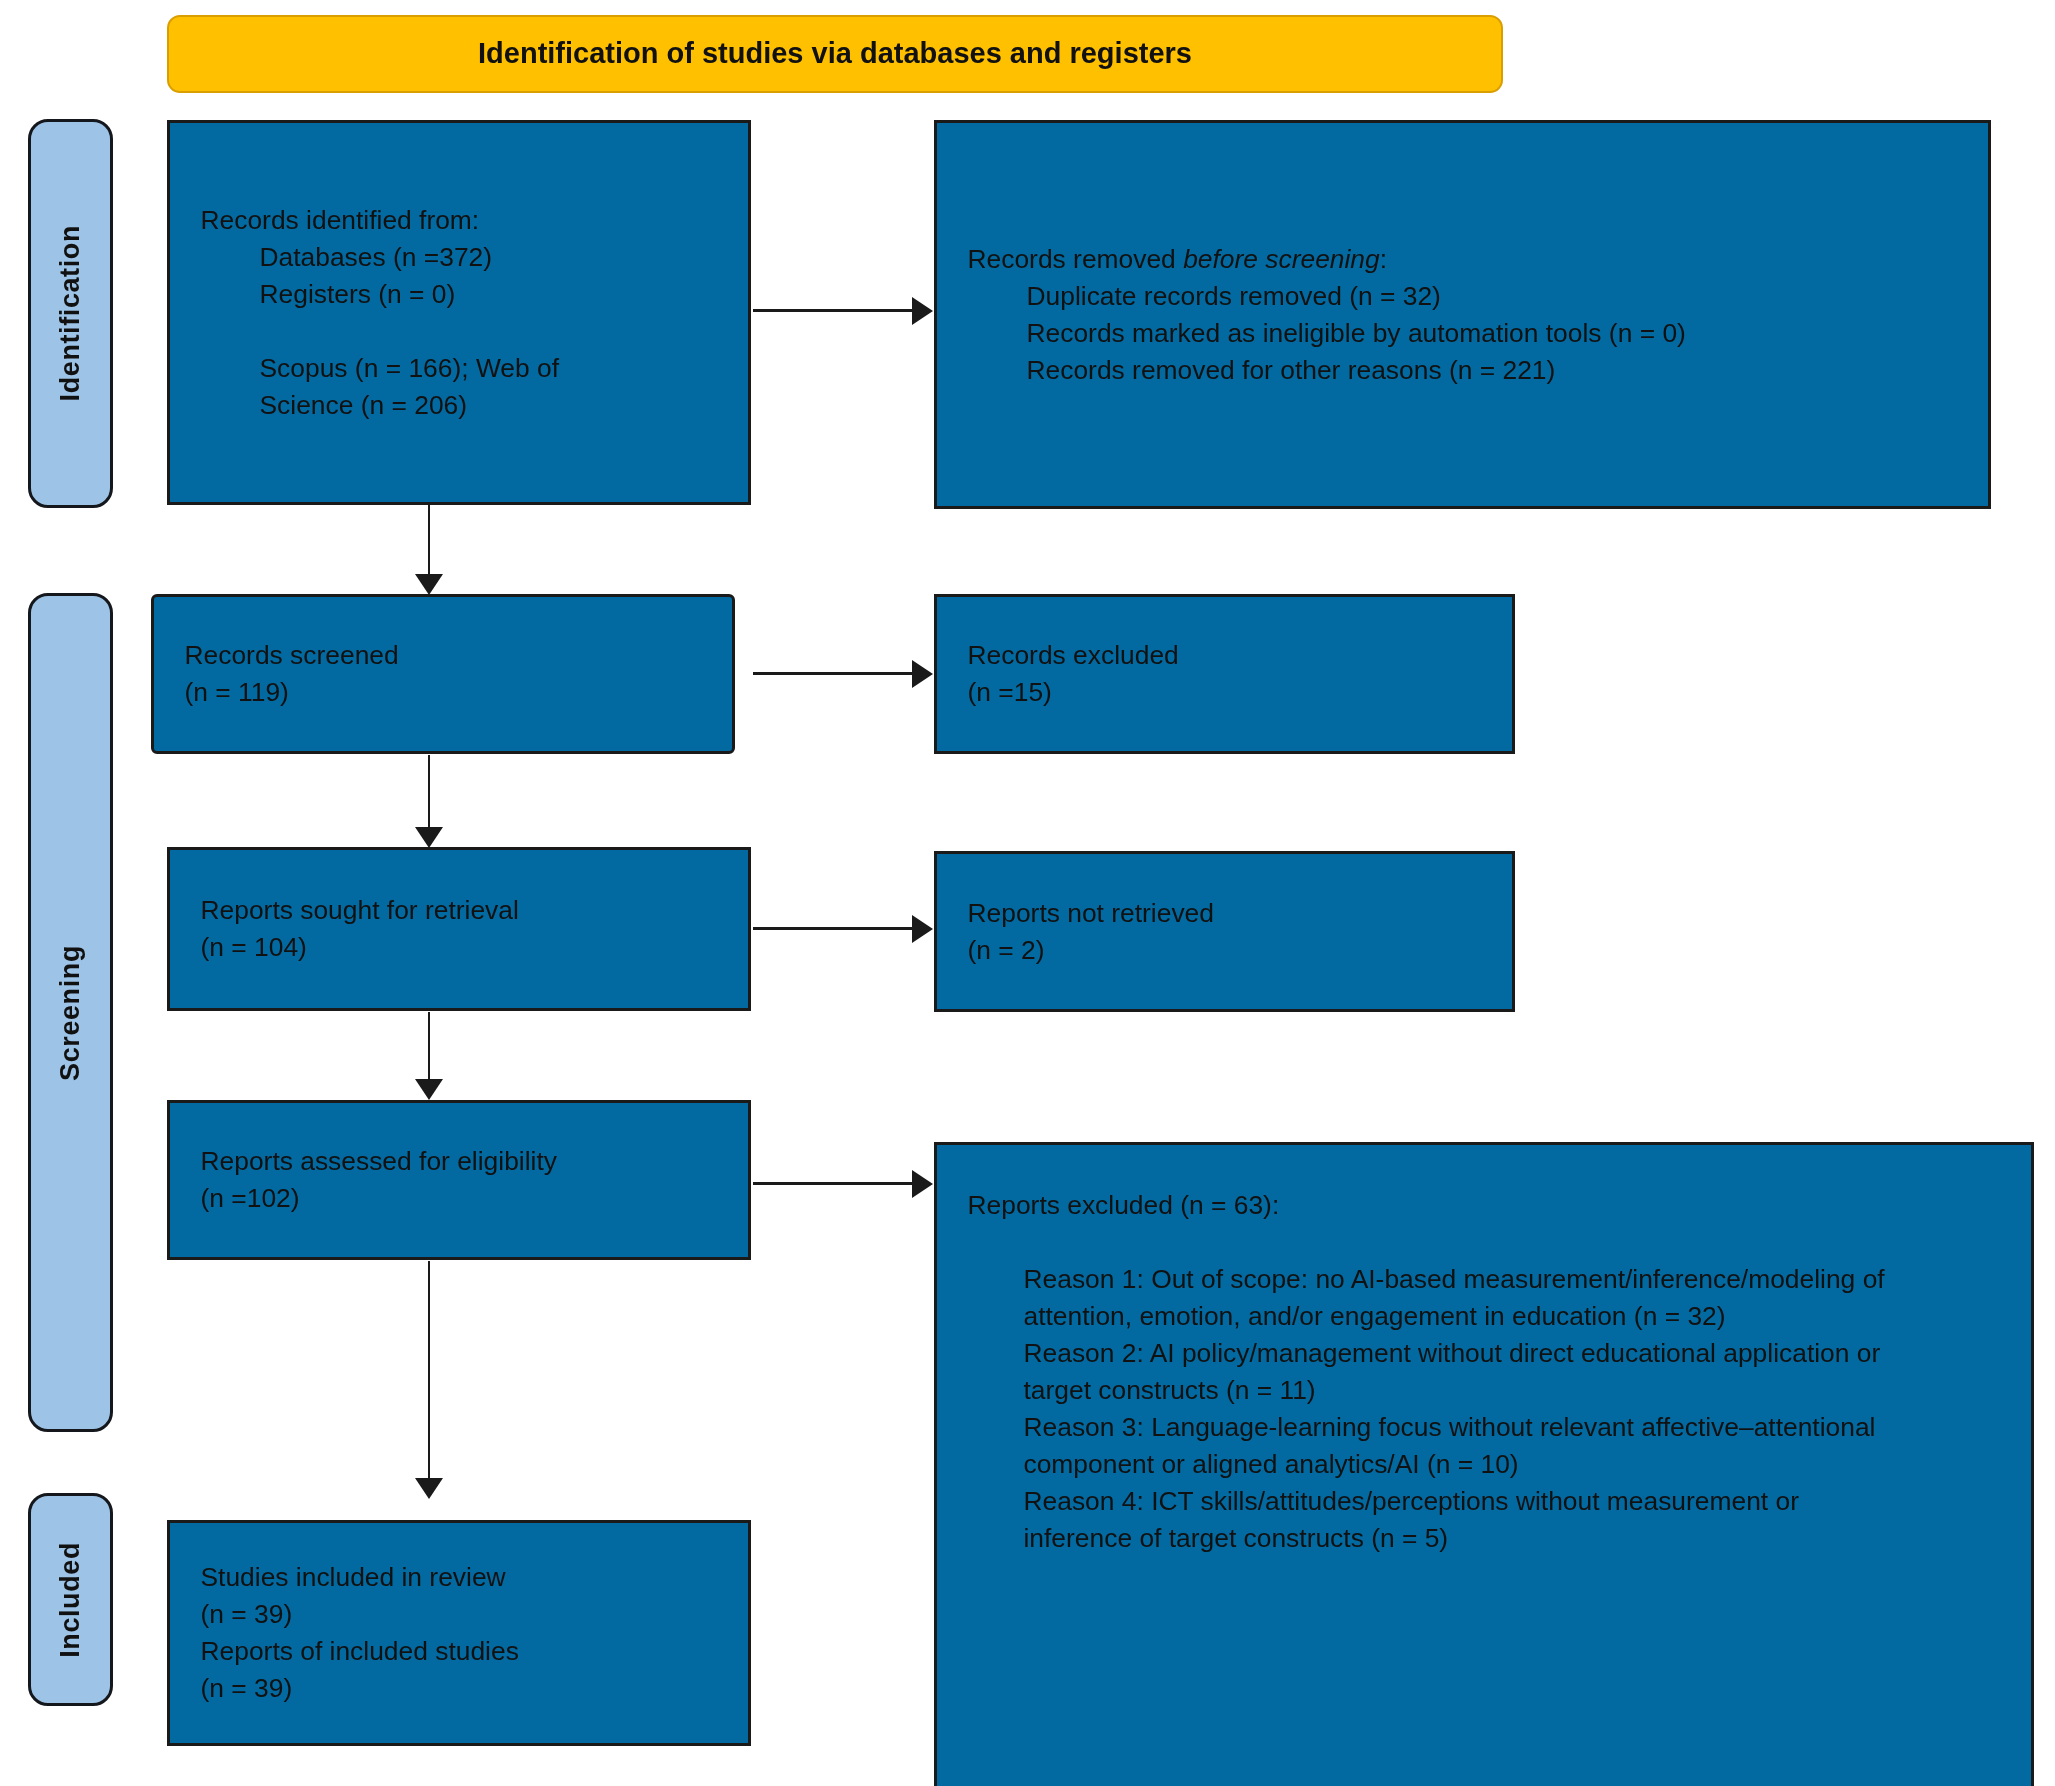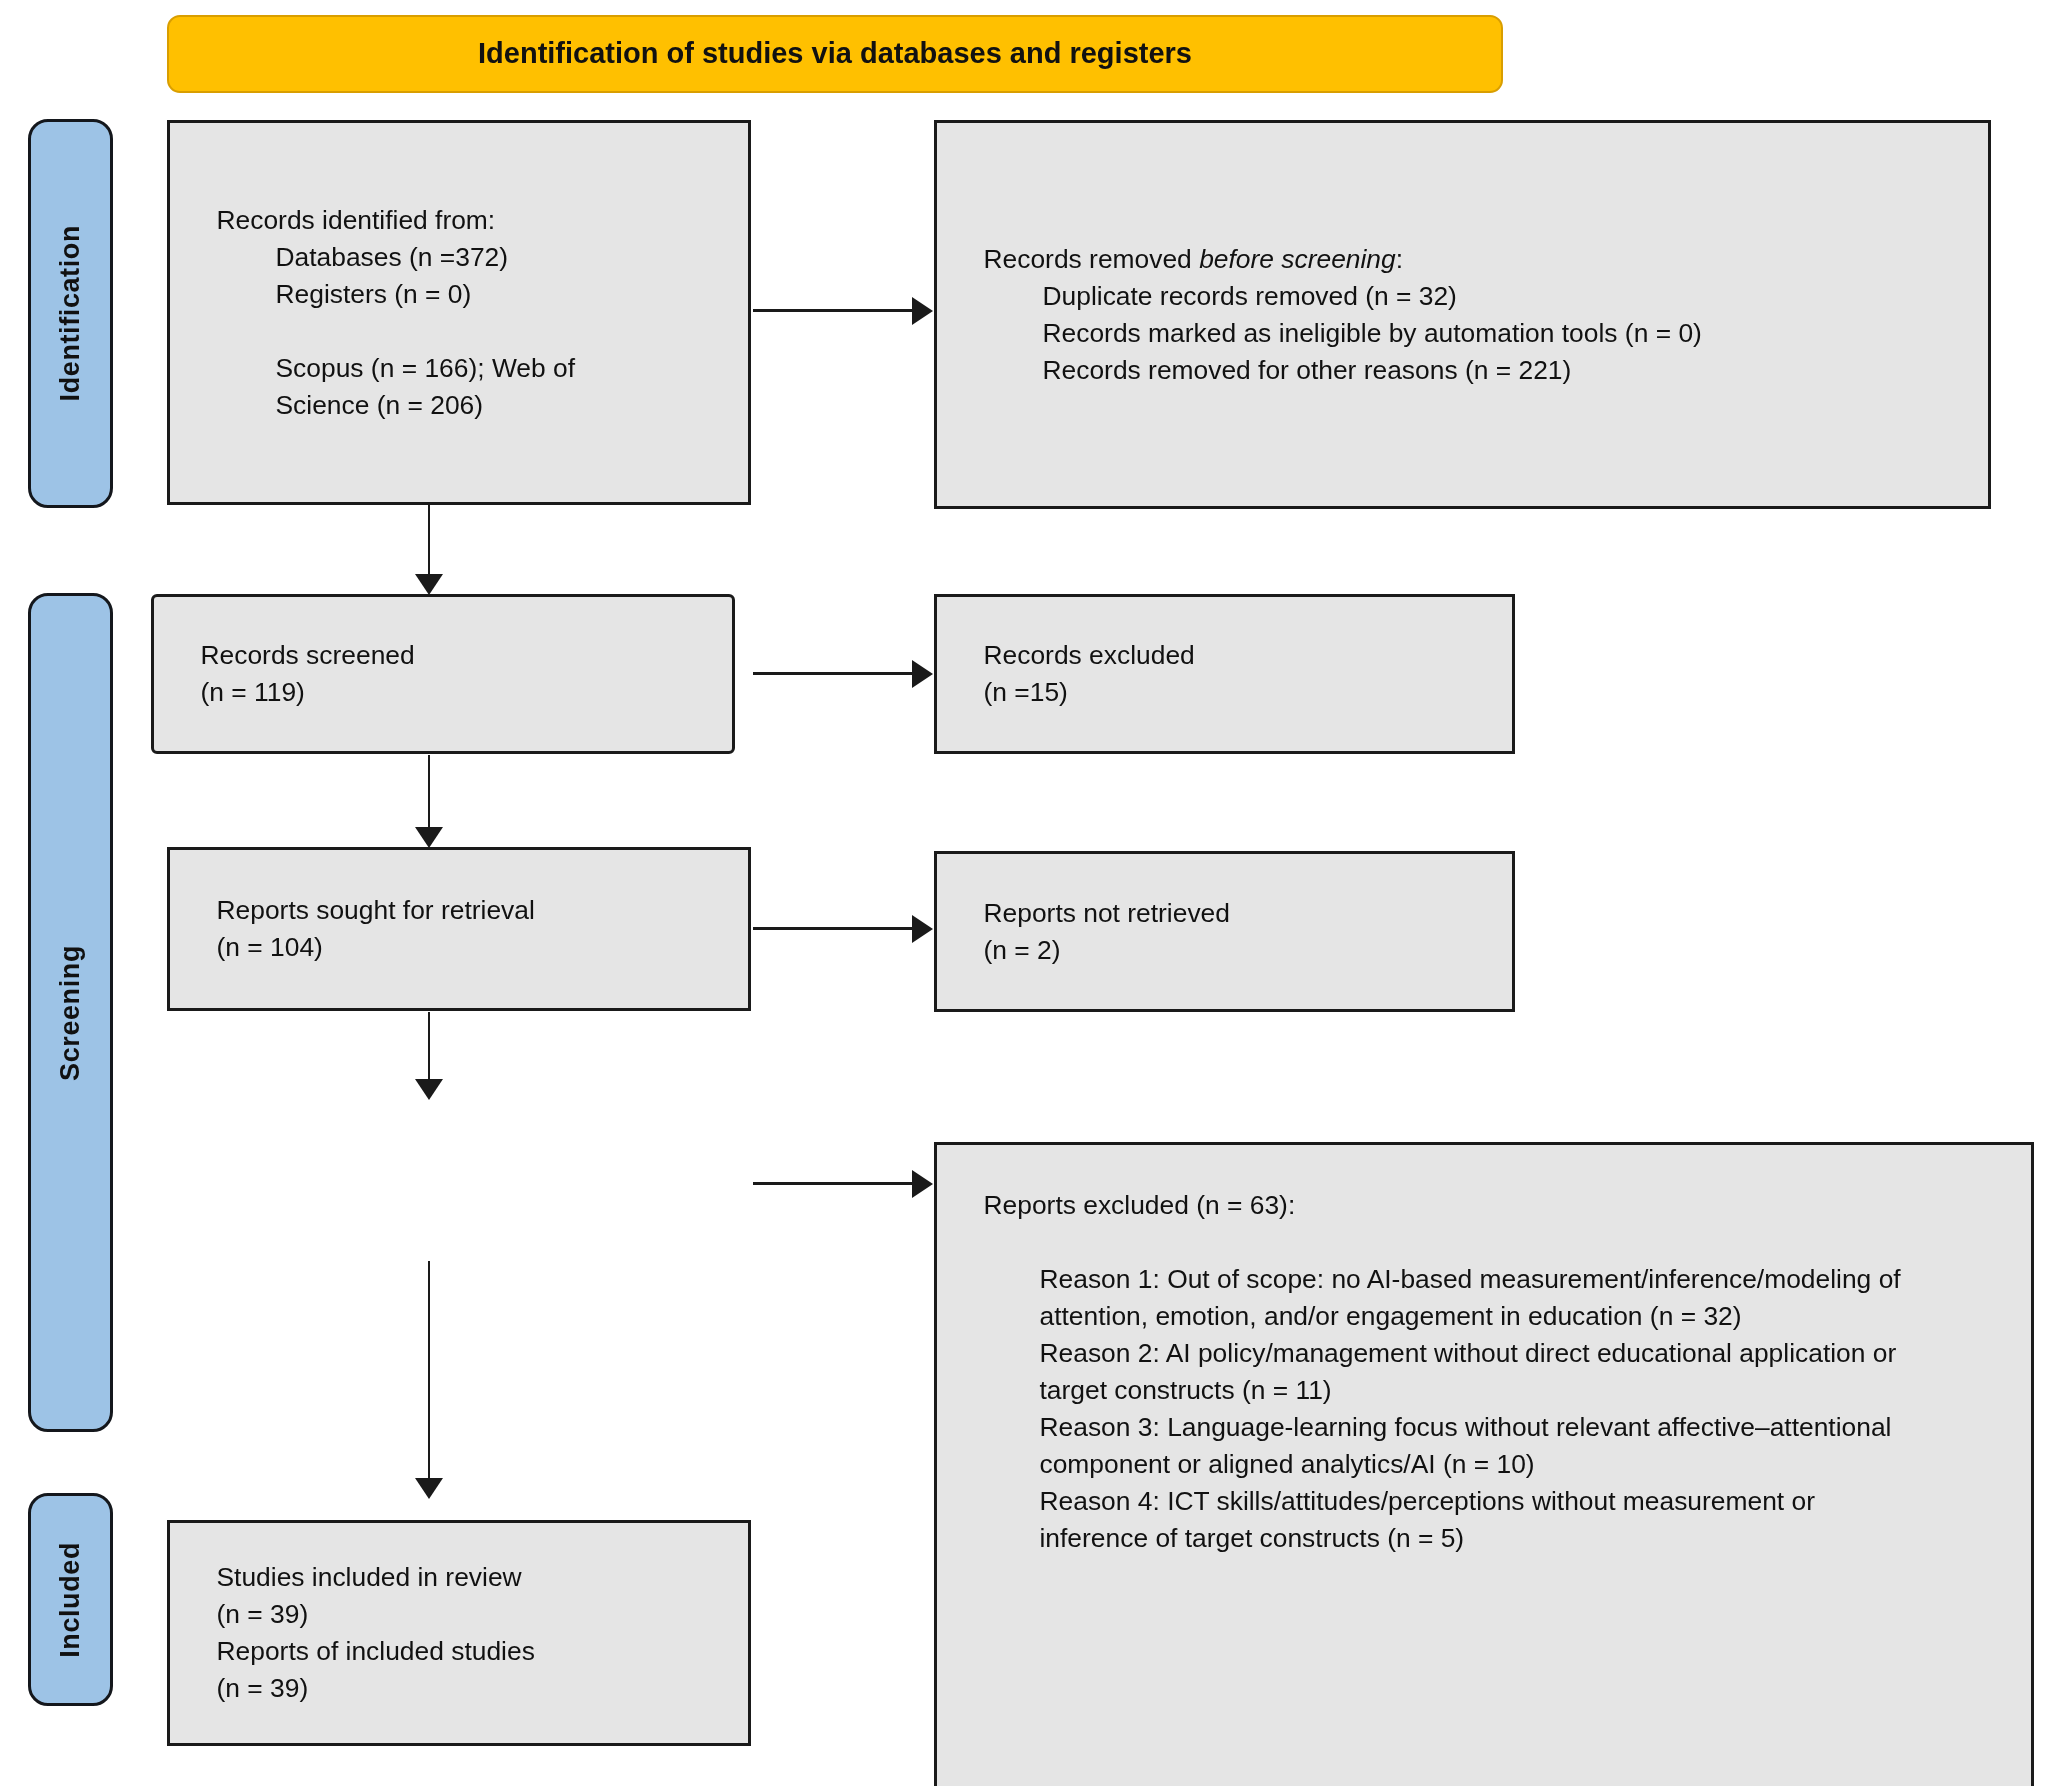--- a/index.html
+++ b/index.html
@@ -41,24 +41,23 @@
     letter-spacing:0.6px;
     white-space:nowrap;
   }
   #stage-identification { top:119px; height:389px; }
   #stage-screening      { top:593px; height:839px; }
   #stage-included       { top:1493px; height:213px; }
 
   
   .fbox {
     position:absolute;
-    background:#e5e5e5;
+    background:#0369a1;
     border:3.5px solid #1A1A1A;
     box-sizing:border-box;
-    padding-left:16px;
   }
   .btext {
     display:flex; flex-direction:column; justify-content:center;
     height:100%; box-sizing:border-box;
     padding:0 23.5px 0 30.5px;
     font-size:26.4px; line-height:37px; color:#111111;
   }
   .btext.top { justify-content:flex-start; padding-top:42px; }
   .indent { padding-left:59px; }
   .gap { height:37px; }
@@ -166,20 +165,26 @@
       <div>(n = 104)</div>
     </div>
   </div>
   <div class="fbox" id="box-notretrieved">
     <div class="btext">
       <div>Reports not retrieved</div>
       <div>(n = 2)</div>
     </div>
   </div>
 
+  <div class="fbox" id="box-assessed">
+    <div class="btext">
+      <div>Reports assessed for eligibility</div>
+      <div>(n =102)</div>
+    </div>
+  </div>
   <div class="fbox" id="box-rep-excluded">
     <div class="btext top">
       <div>Reports excluded (n = 63):</div>
       <div class="gap"></div>
       <div class="reasons">
         <div>Reason 1: Out of scope: no AI-based measurement/inference/modeling of attention, emotion, and/or engagement in education (n = 32)</div>
         <div>Reason 2: AI policy/management without direct educational application or target constructs (n = 11)</div>
         <div>Reason 3: Language-learning focus without relevant affective–attentional component or aligned analytics/AI (n = 10)</div>
         <div>Reason 4: ICT skills/attitudes/perceptions without measurement or inference of target constructs (n = 5)</div>
       </div>

